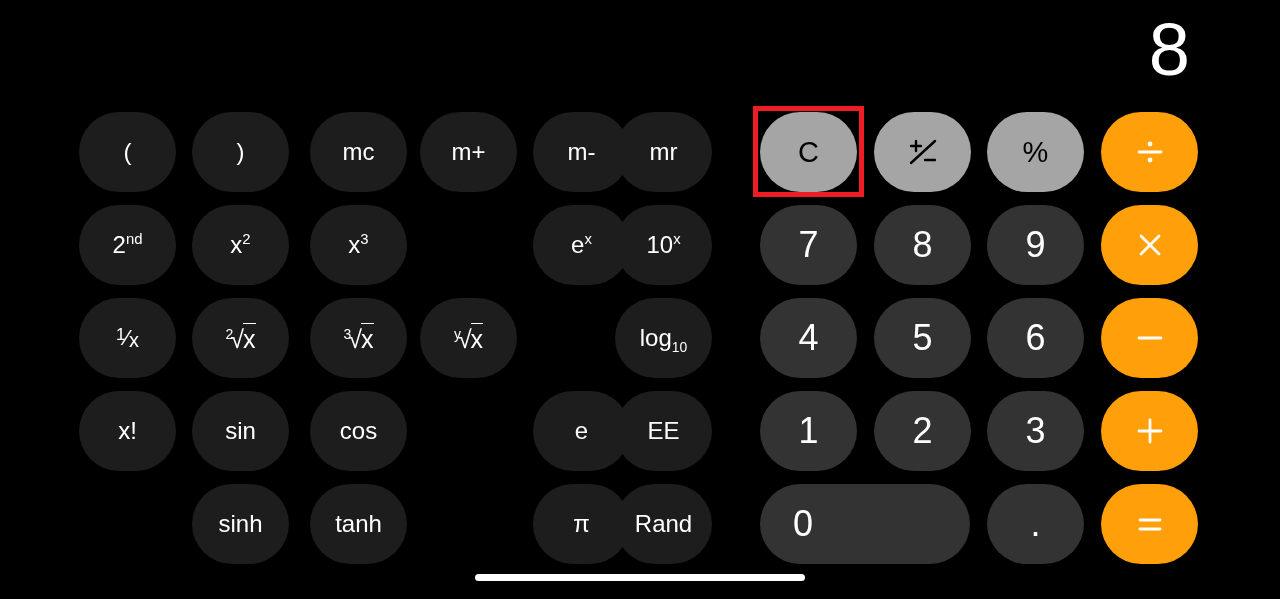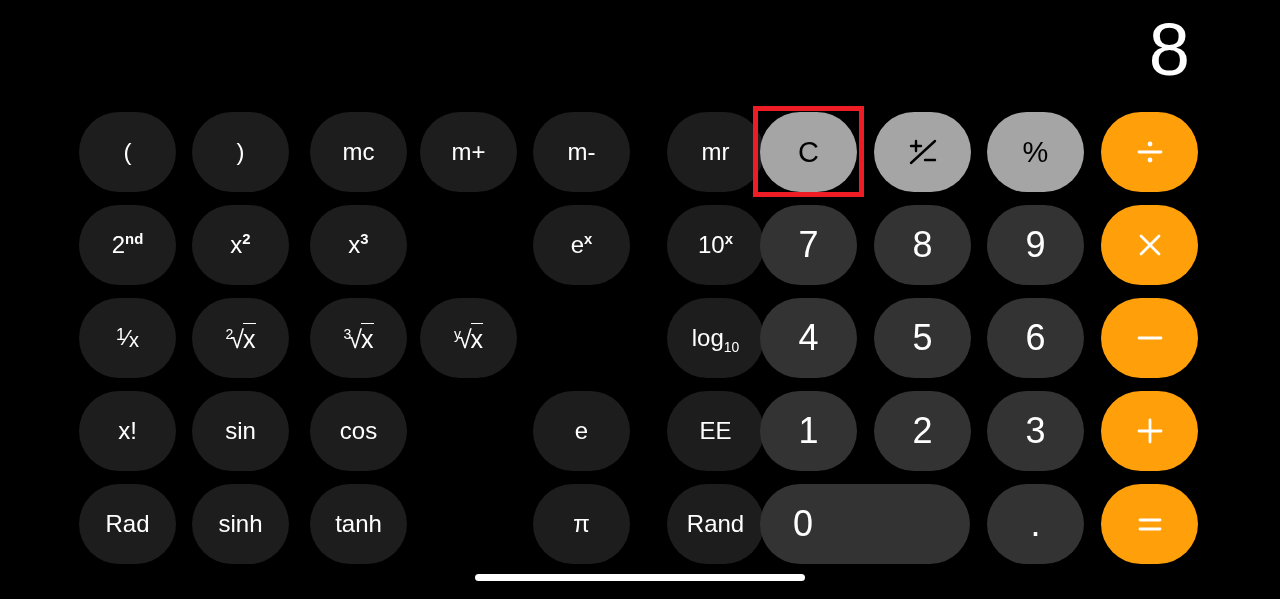--- a/index.html
+++ b/index.html
@@ -85,21 +85,21 @@
     overflow: hidden;
     white-space: nowrap;
   }
 
   
   .c0 { left: 0px; }
   .c1 { left: 113px; }
   .c2 { left: 231px; }
   .c3 { left: 341px; }
   .c4 { left: 454px; }
-  .c5 { left: 588px; }
+  .c5 { left: 536px; }
   .c6 { left: 681px; }
   .c7 { left: 795px; }
   .c8 { left: 908px; }
   .c9 { left: 1022px; }
 
   .wide2 { width: 210px; }
 
   
   .k-fn      { background: #1d1d1d; color: #ffffff; font-size: 24px; }
   .k-top     { background: #a5a5a5; color: #000000; font-size: 29px; }
@@ -109,21 +109,21 @@
   .k-num.zero {
     justify-content: flex-start;
     padding-left: 33px;
   }
 
   
   .sup {
     font-size: 0.62em;
     vertical-align: super;
     line-height: 0;
-    font-weight: 700;
+    font-weight: 400;
   }
   .sub {
     font-size: 0.58em;
     vertical-align: sub;
     line-height: 0;
     font-weight: 400;
   }
 
   .frac-inline {
     font-size: 0.98em;
@@ -338,23 +338,20 @@
         <span>
           <svg class="opglyph" width="36" height="36" viewBox="0 0 36 36" aria-hidden="true">
             <line x1="7" y1="18" x2="29" y2="18" stroke="#ffffff" stroke-width="2.8" stroke-linecap="round"></line>
             <line x1="18" y1="7" x2="18" y2="29" stroke="#ffffff" stroke-width="2.8" stroke-linecap="round"></line>
           </svg>
         </span>
       </button>
     </div>
 
     <div class="key-row r4">
-      <button class="key k-fn c0">
-        <span>Rad</span>
-      </button>
       <button class="key k-fn c1">
         <span>sinh</span>
       </button>
       <button class="key k-fn c2">
         <span>tanh</span>
       </button>
       <button class="key k-fn c4">
         <span>π</span>
       </button>
       <button class="key k-fn c5">

